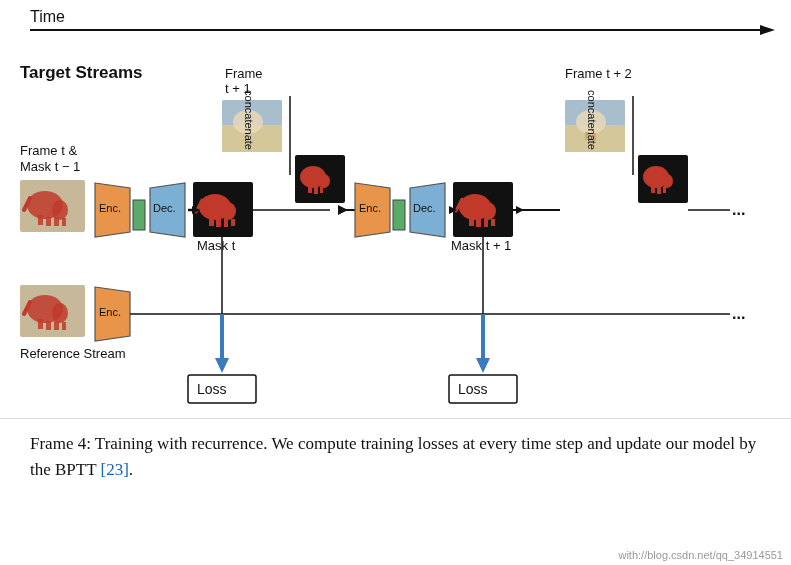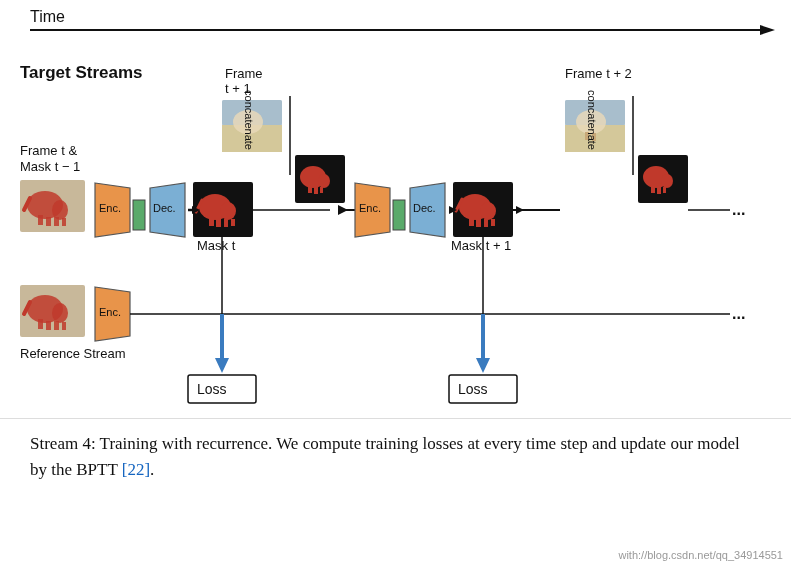--- a/index.html
+++ b/index.html
@@ -209,18 +209,18 @@
     <polygon points="476,358 483,373 490,358" fill="#3a7bbf"></polygon>
 
     <rect x="449" y="375" width="68" height="28" fill="#fff" stroke="#111" stroke-width="1.5" rx="2"></rect>
     <text x="458" y="394" font-family="Arial, sans-serif" font-size="14" fill="#111">Loss</text>
 
     <line x1="222" y1="314" x2="222" y2="314" stroke="#111" stroke-width="1.5"></line>
   </svg>
 </div>
 
 <div class="caption-area">
-  <span>Stream 4:</span>
+  <span>Frame 4:</span>
   <span>Training with recurrence.  We compute training losses at every time step and update our model by the BPTT</span>
-  <span class="ref-link">[22]</span><span>.</span>
+  <span class="ref-link">[23]</span><span>.</span>
 </div>
 
 <div class="watermark">with://blog.csdn.net/qq_34914551</div>
 
 </body></html>

